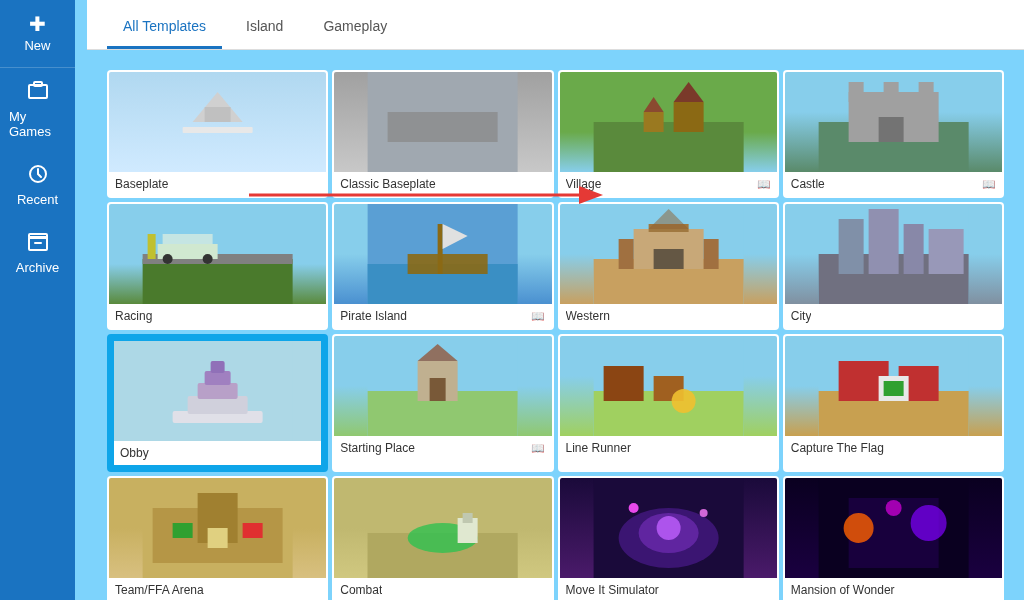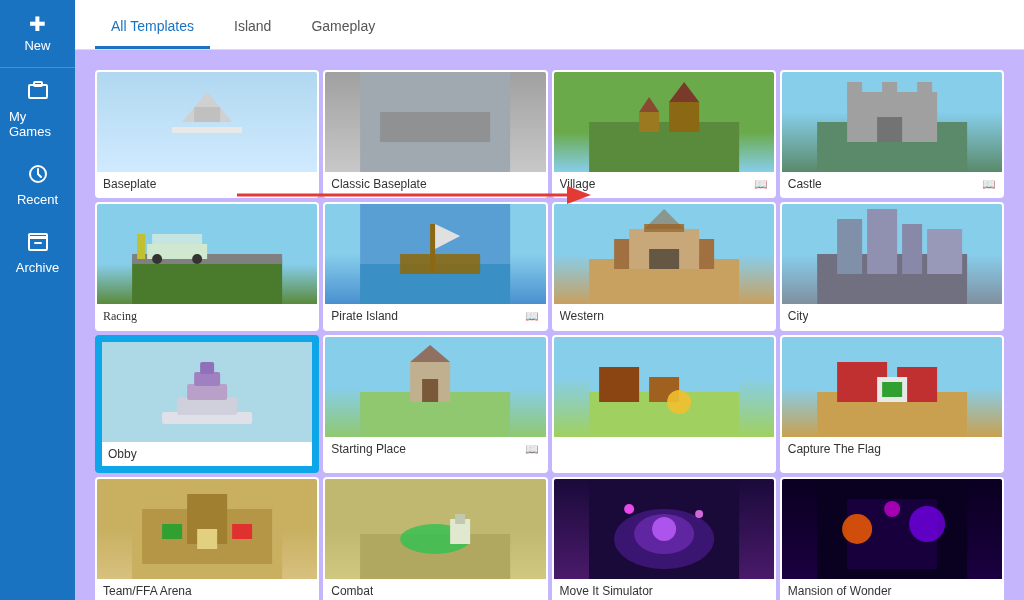--- a/index.html
+++ b/index.html
@@ -36,22 +36,23 @@
       font-size: 20px;
       line-height: 1;
     }
     .sidebar-label { font-size: 13px; }
 
     
     #main {
       flex: 1;
       display: flex;
       flex-direction: column;
-      background: #c4b5fd;
+      background: #7dd3fc;
       overflow: hidden;
+      padding-left: 12px;
     }
 
     
     #tabbar {
       background: white;
       border-bottom: 1px solid #ddd;
       display: flex;
       align-items: flex-end;
       padding: 0 20px;
       height: 50px;
@@ -235,21 +236,21 @@
             <rect x="60" y="45" width="25" height="25" fill="#555" opacity="0.6"></rect>
           </svg>
         </div>
         <div class="card-label">
           <span class="card-label-text">Castle</span>
           <span class="book-icon">📖</span>
         </div>
       </div>
 
 
-      <div class="template-card" style="position:relative;font-family:Liberation Serif, serif;">
+      <div class="template-card" style="position:relative;">
         <div class="card-thumbnail bg-racing">
           <svg class="thumb-svg" viewBox="0 0 150 100">
             <rect x="0" y="55" width="150" height="45" fill="#4a7a2c"></rect>
             <rect x="0" y="50" width="150" height="10" fill="#808080"></rect>
             <rect x="20" y="30" width="50" height="25" fill="#e0f0e0" opacity="0.7"></rect>
             <rect x="15" y="40" width="60" height="15" fill="#d0e8d0"></rect>
             <circle cx="25" cy="55" r="5" fill="#333"></circle>
             <circle cx="65" cy="55" r="5" fill="#333"></circle>
             <rect x="5" y="30" width="8" height="25" fill="#c0c030"></rect>
           </svg>
@@ -344,20 +345,23 @@
       <div class="template-card">
         <div class="card-thumbnail bg-linerunner">
           <svg class="thumb-svg" viewBox="0 0 150 100">
             <rect x="0" y="0" width="150" height="100" fill="#87ceeb"></rect>
             <rect x="0" y="55" width="150" height="45" fill="#a0d060"></rect>
             <rect x="10" y="30" width="40" height="35" fill="#8B4513"></rect>
             <rect x="60" y="40" width="30" height="25" fill="#a06020"></rect>
             <circle cx="90" cy="65" r="12" fill="#f0c030" opacity="0.9"></circle>
           </svg>
         </div>
+        <div class="card-label">
+          <span class="card-label-text">Line Runner</span>
+        </div>
       </div>
 
       <div class="template-card">
         <div class="card-thumbnail bg-captureflag">
           <svg class="thumb-svg" viewBox="0 0 150 100">
             <rect x="0" y="0" width="150" height="100" fill="#87ceeb"></rect>
             <rect x="0" y="55" width="150" height="45" fill="#c8a050"></rect>
             <rect x="20" y="25" width="50" height="40" fill="#c03030"></rect>
             <rect x="80" y="30" width="40" height="35" fill="#c03030"></rect>
             <rect x="60" y="40" width="30" height="25" fill="#e8e8e8"></rect>

